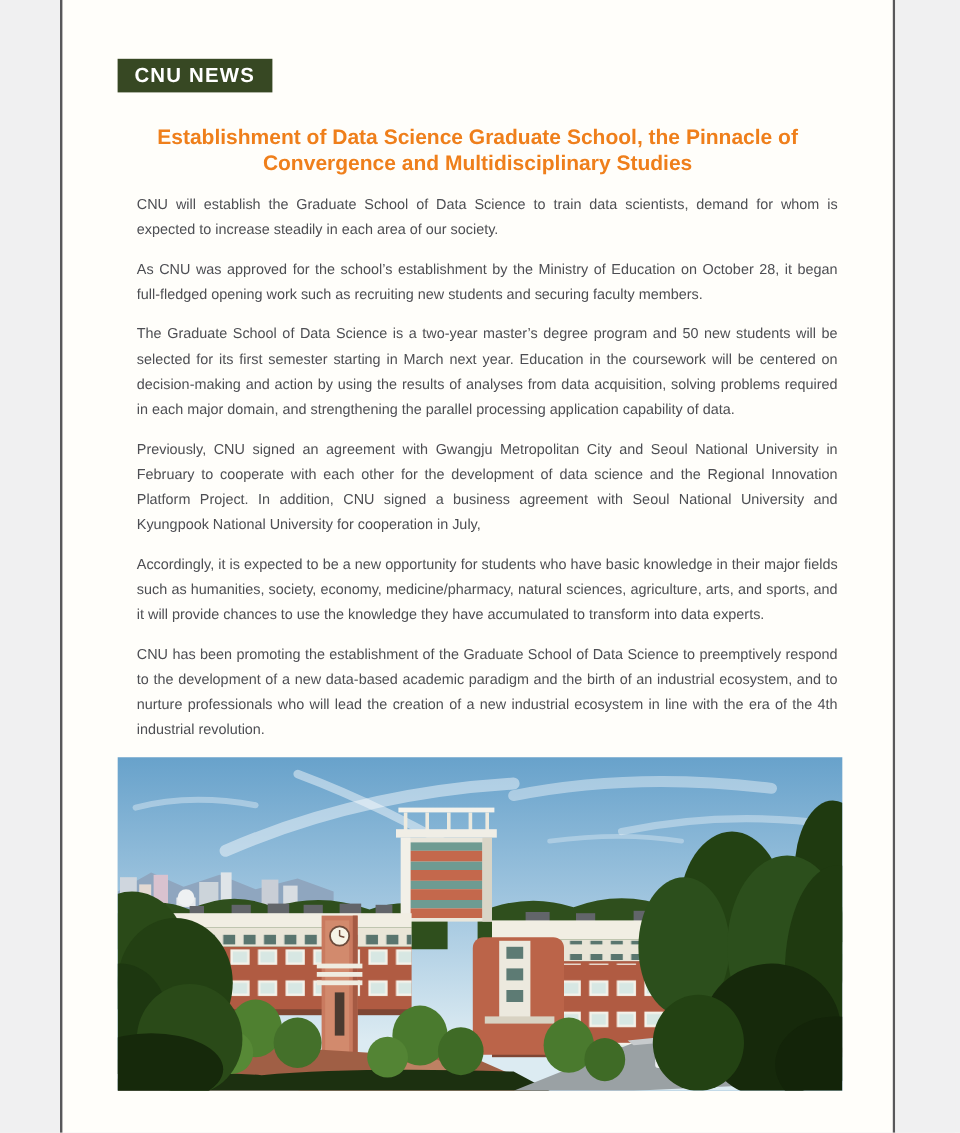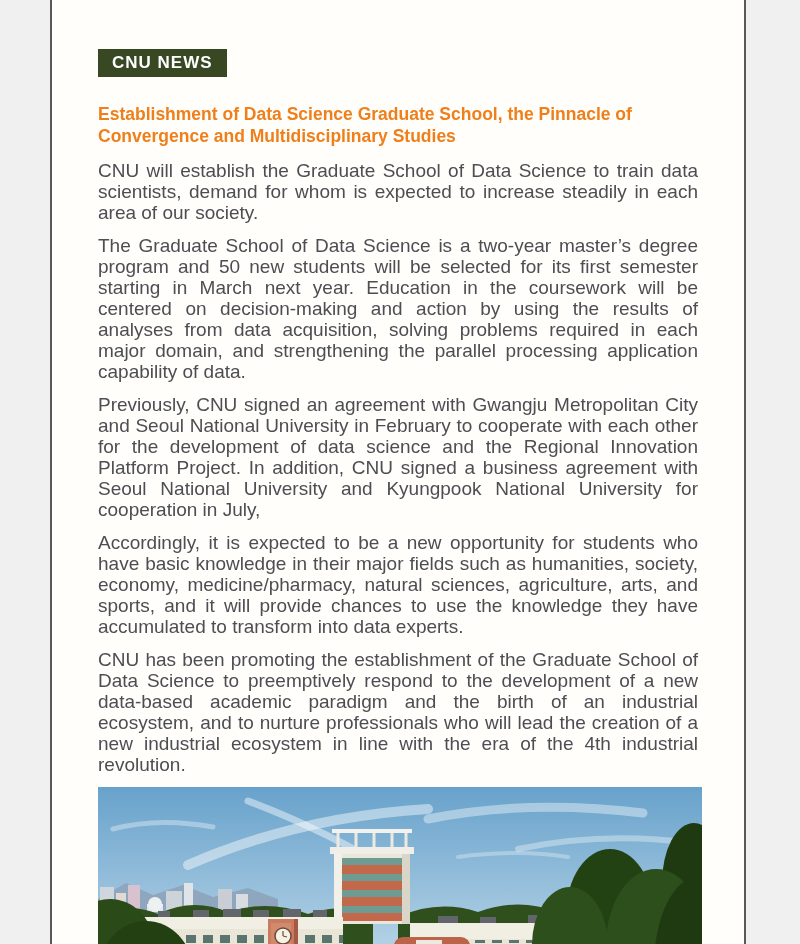--- a/index.html
+++ b/index.html
@@ -26,26 +26,27 @@
   .badge{
     display:inline-block;
     background:var(--badge-bg);color:var(--badge-text);
     font-size:17px;font-weight:bold;letter-spacing:1px;
     line-height:19px;padding:4px 14px 5px 14px;
   }
   h1.headline{
     color:var(--headline);
     font-size:17.5px;line-height:22px;font-weight:bold;
     margin:26px 0 13px 0;
+    text-align:center;
   }
   p.body{
     color:var(--body-text);
-    font-size:19px;line-height:21px;
+    font-size:12px;line-height:21px;
     text-align:justify;
-    margin:0 0 12px 0;
+    margin:0 0 12px 16px;
   }
   figure.photo{
     margin:9px 0 0 0;padding:0;
     width:604px;height:278px;
     overflow:hidden;background:#9cc0da;
   }
   figure.photo svg{display:block;width:604px;height:278px;}
 </style>
 </head>
 <body>
@@ -54,20 +55,21 @@
   <div class="gutter"></div>
 
   <div class="sheet">
     <div class="content">
 
       <div class="badge">CNU NEWS</div>
 
       <h1 class="headline">Establishment of Data Science Graduate School, the Pinnacle of Convergence and Multidisciplinary Studies</h1>
 
       <p class="body">CNU will establish the Graduate School of Data Science to train data scientists, demand for whom is expected to increase steadily in each area of our society.</p>
+      <p class="body">As CNU was approved for the school’s establishment by the Ministry of Education on October 28, it began full-fledged opening work such as recruiting new students and securing faculty members.</p>
       <p class="body">The Graduate School of Data Science is a two-year master’s degree program and 50 new students will be selected for its first semester starting in March next year. Education in the coursework will be centered on decision-making and action by using the results of analyses from data acquisition, solving problems required in each major domain, and strengthening the parallel processing application capability of data.</p>
       <p class="body">Previously, CNU signed an agreement with Gwangju Metropolitan City and Seoul National University in February to cooperate with each other for the development of data science and the Regional Innovation Platform Project. In addition, CNU signed a business agreement with Seoul National University and Kyungpook National University for cooperation in July,</p>
       <p class="body">Accordingly, it is expected to be a new opportunity for students who have basic knowledge in their major fields such as humanities, society, economy, medicine/pharmacy, natural sciences, agriculture, arts, and sports, and it will provide chances to use the knowledge they have accumulated to transform into data experts.</p>
       <p class="body">CNU has been promoting the establishment of the Graduate School of Data Science to preemptively respond to the development of a new data-based academic paradigm and the birth of an industrial ecosystem, and to nurture professionals who will lead the creation of a new industrial ecosystem in line with the era of the 4th industrial revolution.</p>
 
       <figure class="photo" aria-label="university-campus-photo">
         <svg viewBox="0 0 604 278" preserveAspectRatio="none">
           <defs>
             <linearGradient id="sky" x1="0" y1="0" x2="0" y2="1">
               <stop offset="0" stop-color="#68a2cb"></stop>

